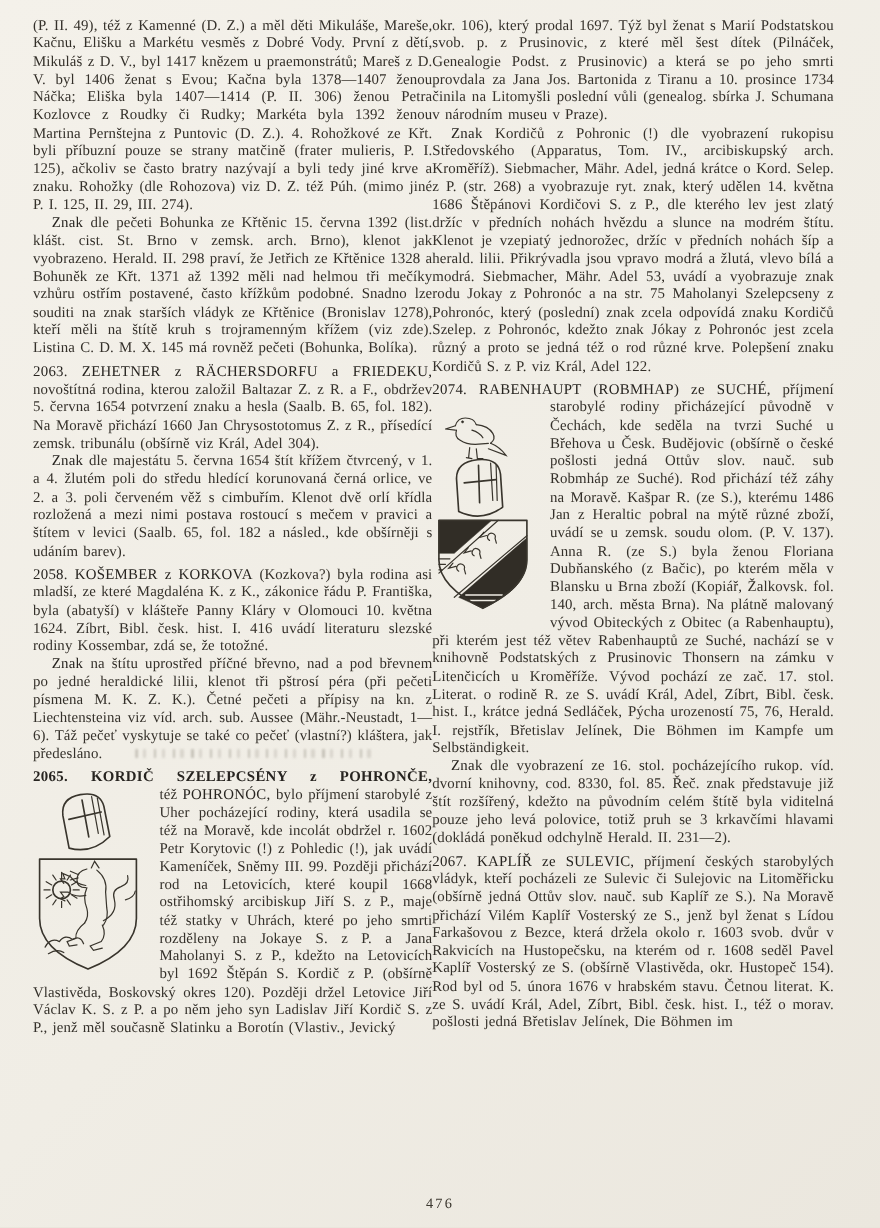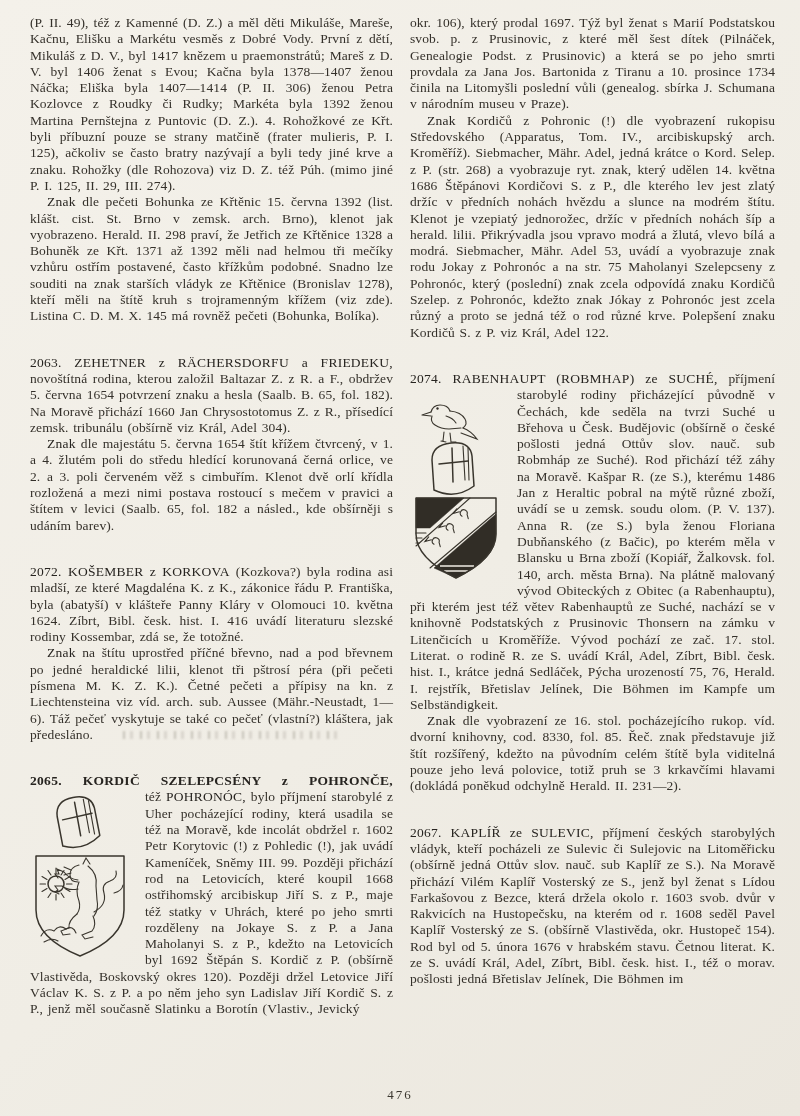--- a/index.html
+++ b/index.html
@@ -10,33 +10,33 @@
     background:#e8e4da;
   }
   .page {
     position:relative;
     width:800px; height:1116px;
     padding:15px 25px 0 30px;
     background:linear-gradient(135deg,#f4f1ea 0%,#f0ede5 55%,#ebe7de 100%);
     color:#34302a;
     overflow:hidden;
   }
-  .columns { display:flex; gap:17px; }
+  .columns { display:flex; }
   .col-left  { width:363px; }
   .col-right { width:365px; }
   p {
     text-align:justify;
     font-size:13.5px;
     line-height:16.3px;
     letter-spacing:.1px;
     word-spacing:1.2px;
     hyphens:none;
   }
   p.znak { text-indent:17px; }
-  p.entry { margin-top:30px; }
+  p.entry { margin-top:5px; }
   b { font-weight:normal; color:#272420; letter-spacing:.25px; }
   .ehead {
     display:block;
     font-weight:bold; color:#272420; letter-spacing:.3px;
     text-align:justify; text-align-last:justify;
   }
   .art { float:left; margin:3px 15px 2px 0; }
   .art svg { display:block; }
   .stroke { fill:none; stroke:#39352d; stroke-width:1.5; stroke-linecap:round; stroke-linejoin:round; }
   .thin   { fill:none; stroke:#39352d; stroke-width:1.1; stroke-linecap:round; }
@@ -66,21 +66,21 @@
 
     <div class="col-left">
       <p><span>(P. II. 49), též z Kamenné (D. Z.) a měl děti Mikuláše, Mareše, Kačnu, Elišku a Markétu vesměs z Dobré Vody. První z dětí, Mikuláš z D. V., byl 1417 knězem u praemonstrátů; Mareš z D. V. byl 1406 ženat s Evou; Kačna byla 1378—1407 ženou Náčka; Eliška byla 1407—1414 (P. II. 306) ženou Petra Kozlovce z Roudky či Rudky; Markéta byla 1392 ženou Martina Pernštejna z Puntovic (D. Z.). 4. Rohožkové ze Křt. byli příbuzní pouze se strany matčině (frater mulieris, P. I. 125), ačkoliv se často bratry nazývají a byli tedy jiné krve a znaku. Rohožky (dle Rohozova) viz D. Z. též Púh. (mimo jiné P. I. 125, II. 29, III. 274).</span></p>
 
       <p class="znak"><b>Znak</b> <span>dle pečeti Bohunka ze Křtěnic 15. června 1392 (list. klášt. cist. St. Brno v zemsk. arch. Brno), klenot jak vyobrazeno. Herald. II. 298 praví, že Jetřich ze Křtěnice 1328 a Bohuněk ze Křt. 1371 až 1392 měli nad helmou tři mečíky vzhůru ostřím postavené, často křížkům podobné. Snadno lze souditi na znak starších vládyk ze Křtěnice (Bronislav 1278), kteří měli na štítě kruh s trojramenným křížem (viz zde). Listina C. D. M. X. 145 má rovněž pečeti (Bohunka, Bolíka).</span></p>
 
       <p class="entry"><b>2063. ZEHETNER z RÄCHERSDORFU a FRIEDEKU,</b> <span>novoštítná rodina, kterou založil Baltazar Z. z R. a F., obdržev 5. června 1654 potvrzení znaku a hesla (Saalb. B. 65, fol. 182). Na Moravě přichází 1660 Jan Chrysostotomus Z. z R., přísedící zemsk. tribunálu (obšírně viz Král, Adel 304).</span></p>
 
       <p class="znak"><b>Znak</b> <span>dle majestátu 5. června 1654 štít křížem čtvrcený, v 1. a 4. žlutém poli do středu hledící korunovaná černá orlice, ve 2. a 3. poli červeném věž s cimbuřím. Klenot dvě orlí křídla rozložená a mezi nimi postava rostoucí s mečem v pravici a štítem v levici (Saalb. 65, fol. 182 a násled., kde obšírněji s udáním barev).</span></p>
 
-      <p class="entry"><b>2072. KOŠEMBER z KORKOVA</b> <span>(Kozkova?) byla rodina asi mladší, ze které Magdaléna K. z K., zákonice řádu P. Františka, byla (abatyší) v klášteře Panny Kláry v Olomouci 10. května 1624. Zíbrt, Bibl. česk. hist. I. 416 uvádí literaturu slezské rodiny Kossembar, zdá se, že totožné.</span></p>
+      <p class="entry"><b>2058. KOŠEMBER z KORKOVA</b> <span>(Kozkova?) byla rodina asi mladší, ze které Magdaléna K. z K., zákonice řádu P. Františka, byla (abatyší) v klášteře Panny Kláry v Olomouci 10. května 1624. Zíbrt, Bibl. česk. hist. I. 416 uvádí literaturu slezské rodiny Kossembar, zdá se, že totožné.</span></p>
 
       <p class="znak"><b>Znak</b> <span>na štítu uprostřed příčné břevno, nad a pod břevnem po jedné heraldické lilii, klenot tři pštrosí péra (při pečeti písmena M. K. Z. K.). Četné pečeti a přípisy na kn. z Liechtensteina viz víd. arch. sub. Aussee (Mähr.-Neustadt, 1—6). Táž pečeť vyskytuje se také co pečeť (vlastní?) kláštera, jak předesláno.</span><span class="smudge"></span></p>
 
       <p class="entry">
         <span class="ehead">2065. KORDIČ SZELEPCSÉNY z POHRONČE,</span>
         <span class="art">
           <svg width="100" height="168" viewBox="0 0 100 168" role="img">
             <g transform="rotate(-7 48 30)">
               <path class="stroke" d="M30,52 L28,22 Q28,6 46,5 Q64,4 66,18 L68,46 Q50,60 30,52 Z"></path>
               <path class="stroke" d="M47,10 L49,44"></path>

